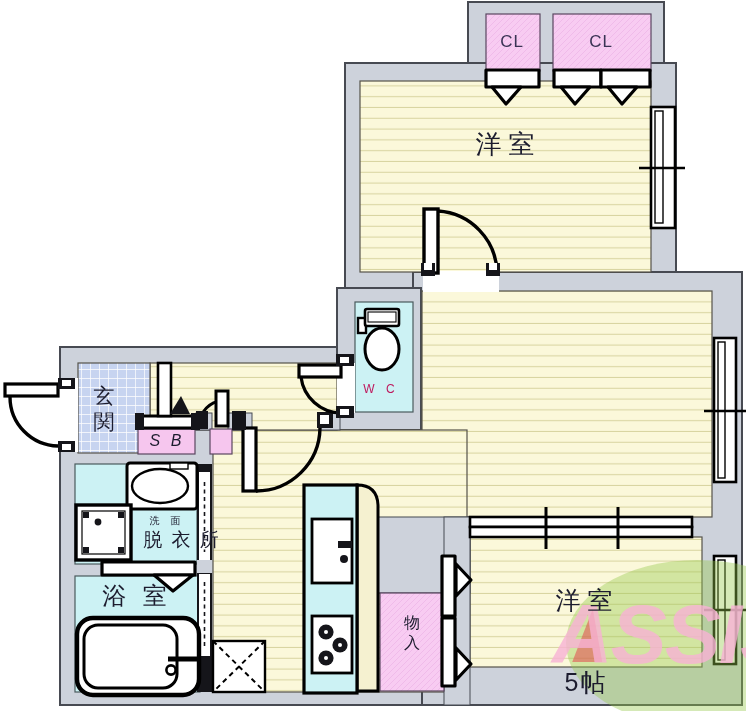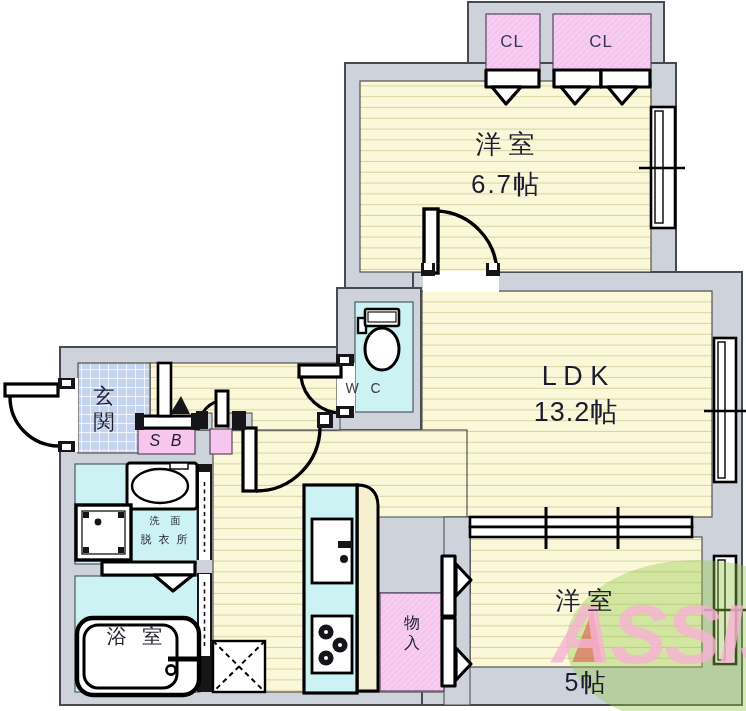--- a/index.html
+++ b/index.html
@@ -230,36 +230,33 @@
 </svg>
 
 <div class="wm" id="wm-circle"></div>
 <div class="wm" id="wm-tri"></div>
 <div class="wm" id="wm-text">ASSIST</div>
 
 <div class="label" style="left:512px;top:42px;font-size:17px;letter-spacing:1px;color:#3a3355">CL</div>
 <div class="label" style="left:601px;top:42px;font-size:17px;letter-spacing:1px;color:#3a3355">CL</div>
 
 <div class="label" style="left:505px;top:144px;font-size:26px;">洋 室</div>
-<div class="label" style="left:506px;top:184px;font-size:26px;letter-spacing:2px;">6.7帖</div>
-
-<div class="label" style="left:575px;top:377px;font-size:27px;">L D K</div>
-<div class="label" style="left:576px;top:413px;font-size:27px;letter-spacing:1px;">13.2帖</div>
+
 
 <div class="label" style="left:584px;top:601px;font-size:25px;">洋 室</div>
 <div class="label" style="left:586px;top:635px;font-size:25px;letter-spacing:2px;margin-top:48px;">5帖</div>
 
 <div class="label" style="left:104px;top:409px;font-size:21px;">玄
 関</div>
 
-<div class="label" style="left:365px;top:389px;font-size:14px;letter-spacing:4px;color:#404040">W C</div>
+<div class="label" style="left:381px;top:389px;font-size:12px;letter-spacing:4px;color:#be185d">W C</div>
 
 <div class="label" style="left:167px;top:441px;font-size:16px;letter-spacing:3px;font-style:italic;">S B</div>
 
 <div class="label" style="left:167px;top:521px;font-size:10px;letter-spacing:4px;">洗 面</div>
-<div class="label" style="left:165px;top:540px;font-size:11px;letter-spacing:2px;">脱 衣 所</div>
-
-<div class="label" style="left:137px;top:636px;font-size:20px;letter-spacing:5px;">浴 室</div>
+<div class="label" style="left:182px;top:540px;font-size:19px;letter-spacing:2px;">脱 衣 所</div>
+
+<div class="label" style="left:137px;top:596px;font-size:24px;letter-spacing:5px;">浴 室</div>
 
 <div class="label" style="left:412px;top:633px;font-size:16px;">物
 入</div>
 
 </div>
 
 </body></html>

